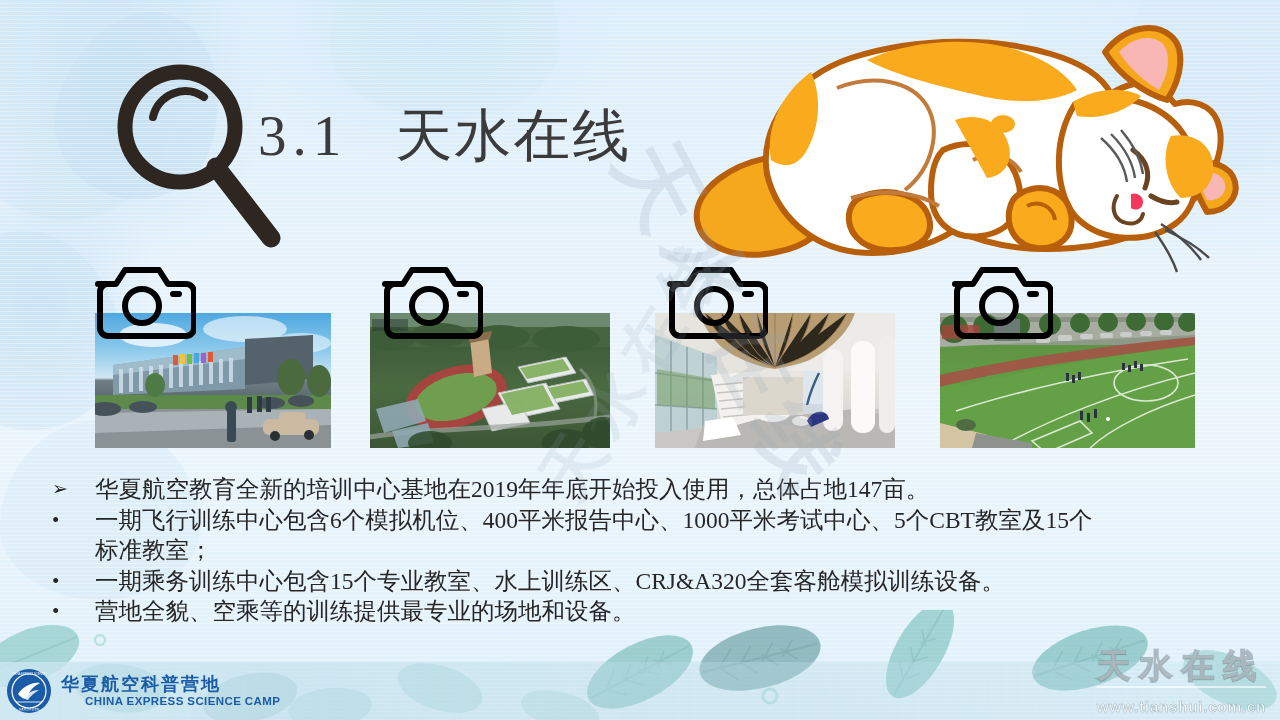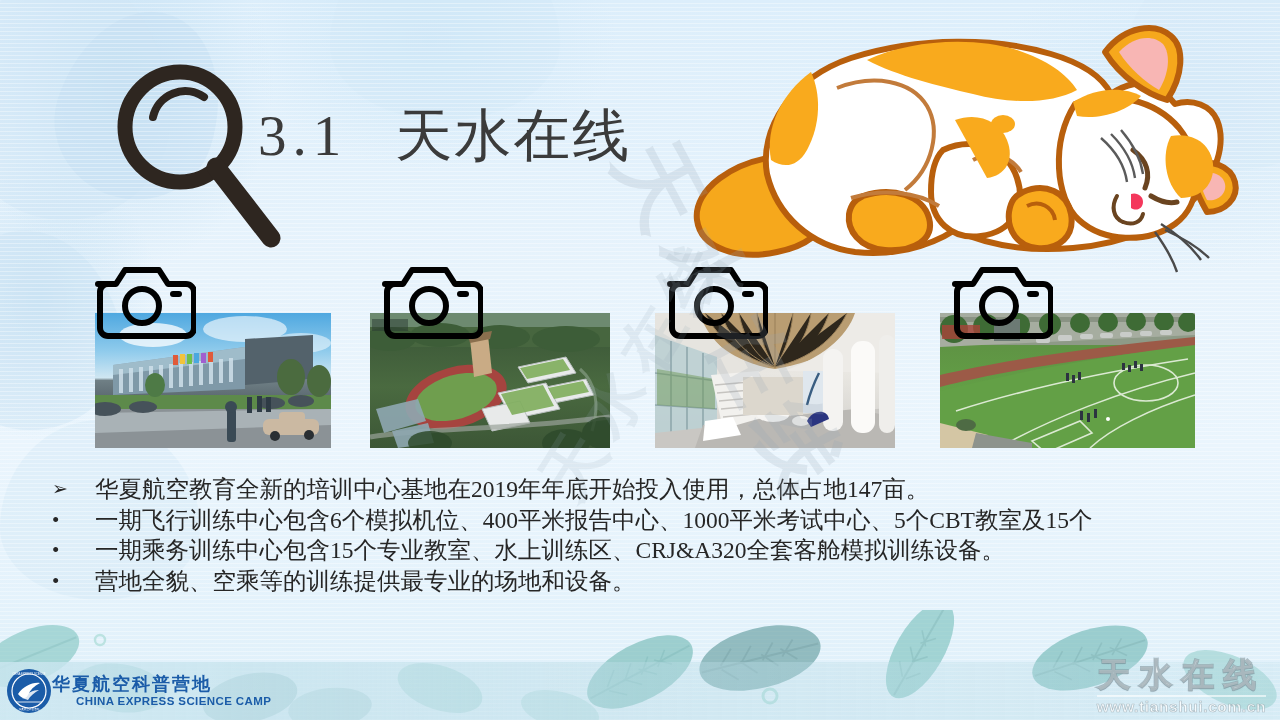--- a/index.html
+++ b/index.html
@@ -50,21 +50,21 @@
   }
   .bline{display:flex;align-items:flex-start;white-space:nowrap;}
   .bmark{width:34px;flex:0 0 34px;text-align:left;font-size:21px;line-height:30.5px;}
   .bmark.arrow{font-size:19px;}
   .btext{flex:1 1 auto;margin-left:9px;}
   
   #footerbar{
     position:absolute;left:0;bottom:0;width:1280px;height:58px;
     background:linear-gradient(90deg, rgba(203,230,240,.82) 0%, rgba(196,226,236,.72) 22%, rgba(186,220,230,.42) 50%, rgba(186,222,232,.25) 100%);
   }
-  #brand{position:absolute;left:6px;bottom:6px;display:flex;}
+  #brand{position:absolute;left:6px;bottom:6px;display:flex;gap:9px;}
   #brandtext{display:flex;flex-direction:column;justify-content:center;}
   #brand-cn{font-family:"Liberation Sans","DejaVu Sans",sans-serif;font-weight:bold;font-size:18px;color:#1b5ca8;letter-spacing:2px;line-height:20px;}
   #brand-en{font-family:"Liberation Sans","DejaVu Sans",sans-serif;font-weight:bold;font-size:11.5px;color:#1b5ca8;letter-spacing:.4px;line-height:14px;margin-left:24px;}
   
   #wm-diag{
     position:absolute;left:690px;top:120px;
     font-family:"Liberation Sans","DejaVu Sans",sans-serif;
     font-size:86px;font-weight:bold;color:rgba(150,165,180,.20);
     transform:rotate(62deg);transform-origin:0 0;white-space:nowrap;
     letter-spacing:12px;pointer-events:none;
@@ -84,21 +84,21 @@
     -webkit-text-stroke:1.4px rgba(120,140,150,.55);
     text-shadow:0 1px 1px rgba(90,110,120,.35);
     line-height:38px;
   }
   #tswm-url{
     font-family:"Liberation Sans","DejaVu Sans",sans-serif;
     font-size:15.5px;font-weight:bold;letter-spacing:.6px;
     color:rgba(255,255,255,.78);
     -webkit-text-stroke:.7px rgba(120,140,150,.5);
     border-top:2px solid rgba(255,255,255,.6);
-    padding-top:1px;margin-top:1px;line-height:18px;
+    padding-top:10px;margin-top:1px;line-height:18px;
   }
 </style>
 </head>
 <body>
 
 <div id="slide">
 
   <div class="blob" style="left:-40px;top:-30px;width:210px;height:250px;background:#cfe5f5;"></div>
   <div class="blob" style="left:60px;top:10px;width:160px;height:190px;background:#c4def2;opacity:.45;transform:rotate(18deg);"></div>
   <div class="blob" style="left:-60px;top:230px;width:180px;height:200px;background:#c9e2f3;opacity:.40;transform:rotate(-10deg);"></div>
@@ -452,20 +452,24 @@
   <div id="bullets">
     <div class="bline">
       <span class="bmark arrow">➢</span>
       <span class="btext">华夏航空教育全新的培训中心基地在2019年年底开始投入使用，总体占地147亩。</span>
     </div>
     <div class="bline">
       <span class="bmark">•</span>
       <span class="btext">一期飞行训练中心包含6个模拟机位、400平米报告中心、1000平米考试中心、5个CBT教室及15个</span>
     </div>
     <div class="bline">
+      <span class="bmark"></span>
+      <span class="btext">标准教室；</span>
+    </div>
+    <div class="bline">
       <span class="bmark">•</span>
       <span class="btext">一期乘务训练中心包含15个专业教室、水上训练区、CRJ&amp;A320全套客舱模拟训练设备。</span>
     </div>
     <div class="bline">
       <span class="bmark">•</span>
       <span class="btext">营地全貌、空乘等的训练提供最专业的场地和设备。</span>
     </div>
   </div>
 
   <div id="leafband">

